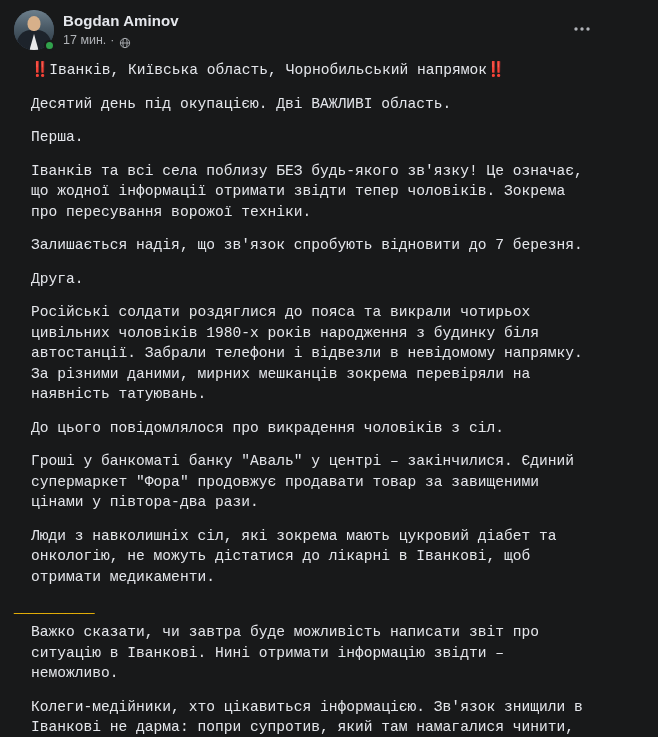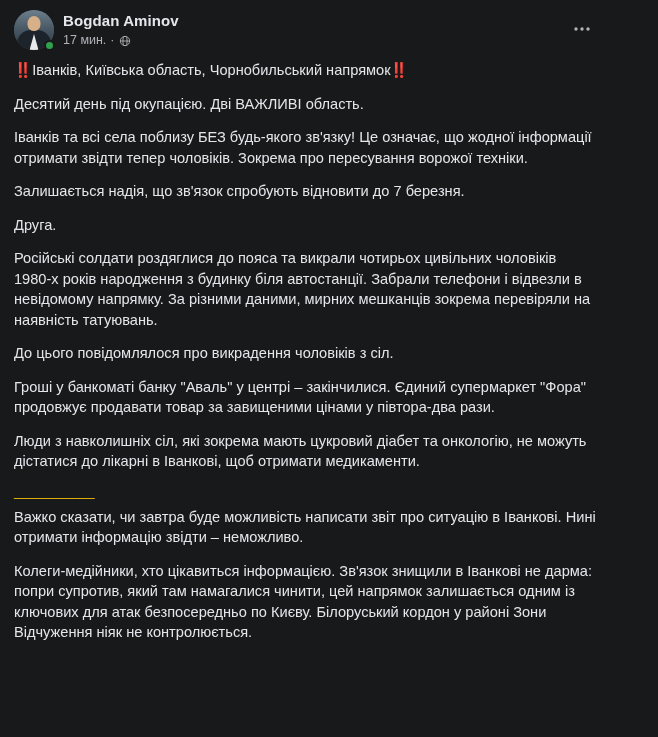--- a/index.html
+++ b/index.html
@@ -97,21 +97,21 @@
   }
   .author-name {
     font-size: 15px;
     font-weight: bold;
     color: #e4e6eb;
     line-height: 19px;
     letter-spacing: .1px;
   }
   .meta-row {
     display: flex;
-    align-items: center;
+    align-items: flex-end;
     font-size: 12.5px;
     color: #b0b3b8;
     line-height: 16px;
     margin-top: 2px;
   }
   .meta-sep {
     margin: 0 4px;
     font-size: 12.5px;
   }
   .globe-icon {
@@ -136,23 +136,24 @@
     border-radius: 50%;
     cursor: pointer;
     user-select: none;
   }
   .post-body {
     font-size: 14.6px;
     line-height: 20.5px;
     color: #e4e6eb;
   }
   .para {
-    margin: 0 0 13px 0;
+    margin: 0 0 13px 17px;
     white-space: pre-wrap;
     word-wrap: break-word;
+    font-family: Liberation Mono, monospace;
   }
   .divider-dashes {
     margin: 0 0 10px 0;
     color: #eab308;
     font-size: 14px;
     line-height: 12px;
     letter-spacing: -0.5px;
   }
 </style>
 </head>
@@ -191,20 +192,21 @@
         <circle cx="4" cy="10" r="1.7"></circle>
         <circle cx="10" cy="10" r="1.7"></circle>
         <circle cx="16" cy="10" r="1.7"></circle>
       </svg>
     </div>
   </div>
 
   <div class="post-body">
     <p class="para">‼️Іванків, Київська область, Чорнобильський напрямок‼️</p>
     <p class="para">Десятий день під окупацією. Дві ВАЖЛИВІ область.</p>
+    <p class="para">Перша.</p>
     <p class="para">Іванків та всі села поблизу БЕЗ будь-якого зв'язку! Це означає, що жодної інформації отримати звідти тепер чоловіків. Зокрема про пересування ворожої техніки.</p>
     <p class="para">Залишається надія, що зв'язок спробують відновити до 7 березня.</p>
     <p class="para">Друга.</p>
     <p class="para">Російські солдати роздяглися до пояса та викрали чотирьох цивільних чоловіків 1980-х років народження з будинку біля автостанції. Забрали телефони і відвезли в невідомому напрямку. За різними даними, мирних мешканців зокрема перевіряли на наявність татуювань.</p>
     <p class="para">До цього повідомлялося про викрадення чоловіків з сіл.</p>
     <p class="para">Гроші у банкоматі банку "Аваль" у центрі – закінчилися. Єдиний супермаркет "Фора" продовжує продавати товар за завищеними цінами у півтора-два рази.</p>
     <p class="para">Люди з навколишніх сіл, які зокрема мають цукровий діабет та онкологію, не можуть дістатися до лікарні в Іванкові, щоб отримати медикаменти.</p>
     <div class="divider-dashes">___________</div>
     <p class="para">Важко сказати, чи завтра буде можливість написати звіт про ситуацію в Іванкові. Нині отримати інформацію звідти – неможливо.</p>
     <p class="para">Колеги-медійники, хто цікавиться інформацією. Зв'язок знищили в Іванкові не дарма: попри супротив, який там намагалися чинити, цей напрямок залишається одним із ключових для атак безпосередньо по Києву. Білоруський кордон у районі Зони Відчуження ніяк не контролюється.</p>

